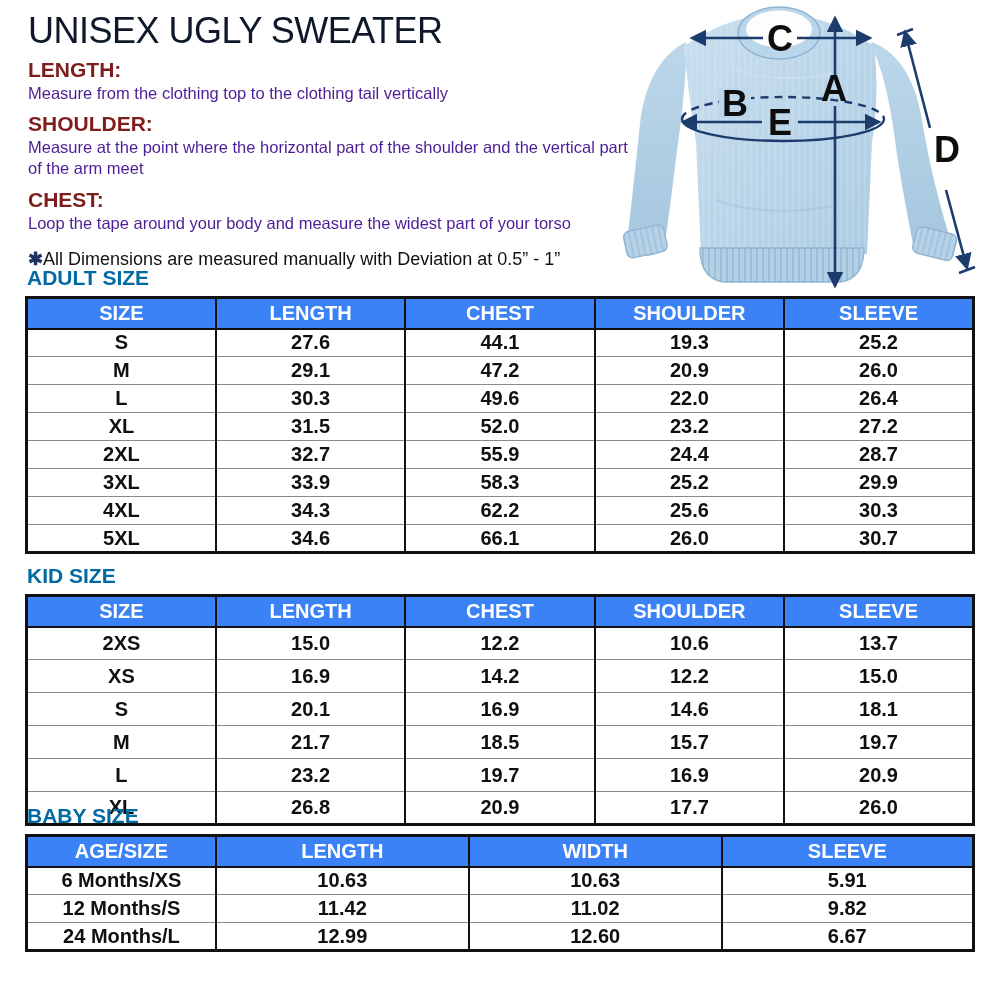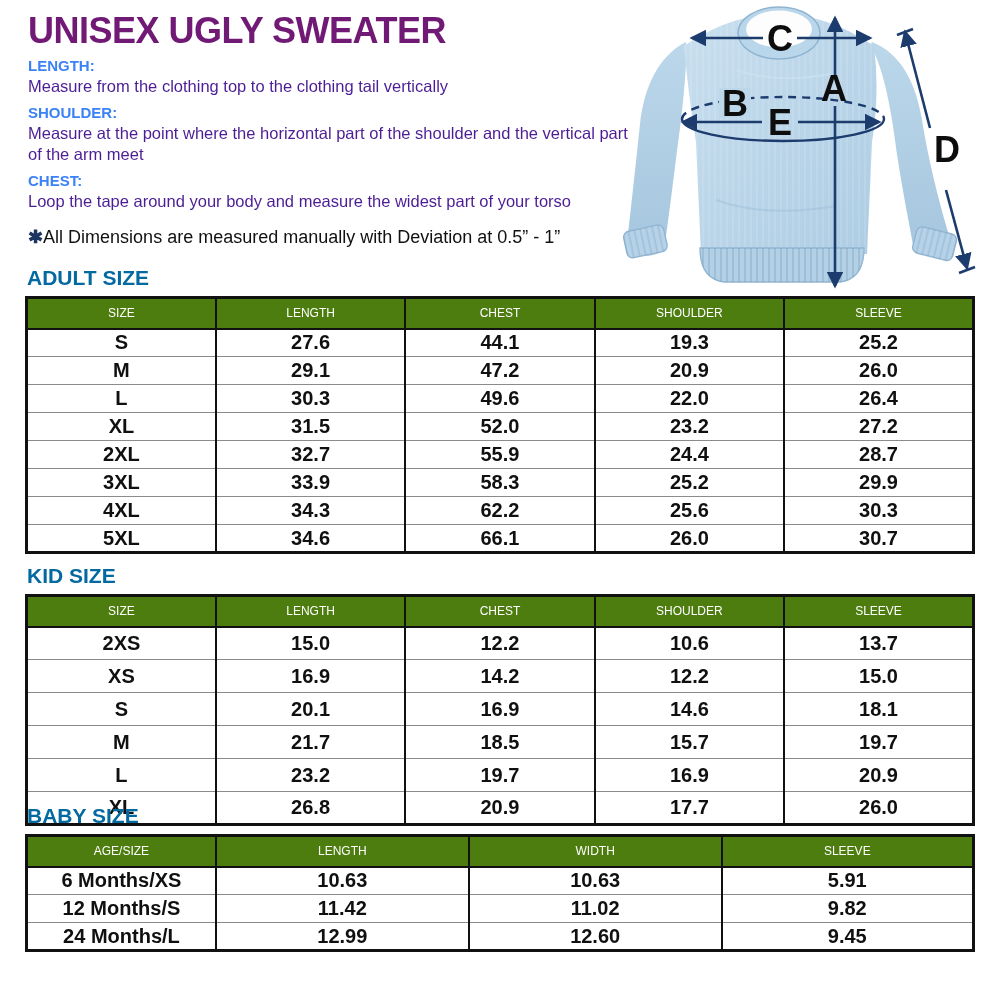--- a/index.html
+++ b/index.html
@@ -16,30 +16,30 @@
 
   
   .intro {
     position: absolute;
     left: 28px;
     top: 12px;
     width: 600px;
   }
   .page-title {
     font-size: 36px;
-    font-weight: 700;
+    font-weight: 400;
     letter-spacing: -0.5px;
-    color: #701a75;
+    color: #0f172a;
     line-height: 1.05;
   }
   .ins-head {
     margin-top: 7px;
-    font-size: 15px;
+    font-size: 21px;
     font-weight: 800;
-    color: #3b82f6;
+    color: #7f1d1d;
     line-height: 1.2;
   }
   .ins-body {
     margin-top: 1px;
     font-size: 16.5px;
     color: #4c1d95;
     line-height: 1.28;
   }
   .note {
     margin-top: 15px;
@@ -90,24 +90,24 @@
   table.size-table td {
     border-left: 2.5px solid #111111;
     text-align: center;
     vertical-align: middle;
     padding: 0;
     font-family: "Liberation Sans", sans-serif;
   }
   table.size-table th:first-child,
   table.size-table td:first-child { border-left: none; }
   table.size-table th {
-    background: #4d7c0f;
+    background: #3b82f6;
     color: #ffffff;
-    font-size: 12px;
-    font-weight: 400;
+    font-size: 20px;
+    font-weight: 700;
     height: 31px;
   }
   table.size-table td {
     border-top: 1.7px solid #8b8b8b;
     font-size: 20px;
     font-weight: 700;
     color: #101010;
   }
   table.size-table tbody tr:first-child td { border-top: 2px solid #111111; }
 
@@ -390,19 +390,19 @@
           <tr>
             <td>12 Months/S</td>
             <td>11.42</td>
             <td>11.02</td>
             <td>9.82</td>
           </tr>
           <tr>
             <td>24 Months/L</td>
             <td>12.99</td>
             <td>12.60</td>
-            <td>9.45</td>
+            <td>6.67</td>
           </tr>
         </tbody>
       </table>
   </div>
 
 </div>
 
 </body></html>

